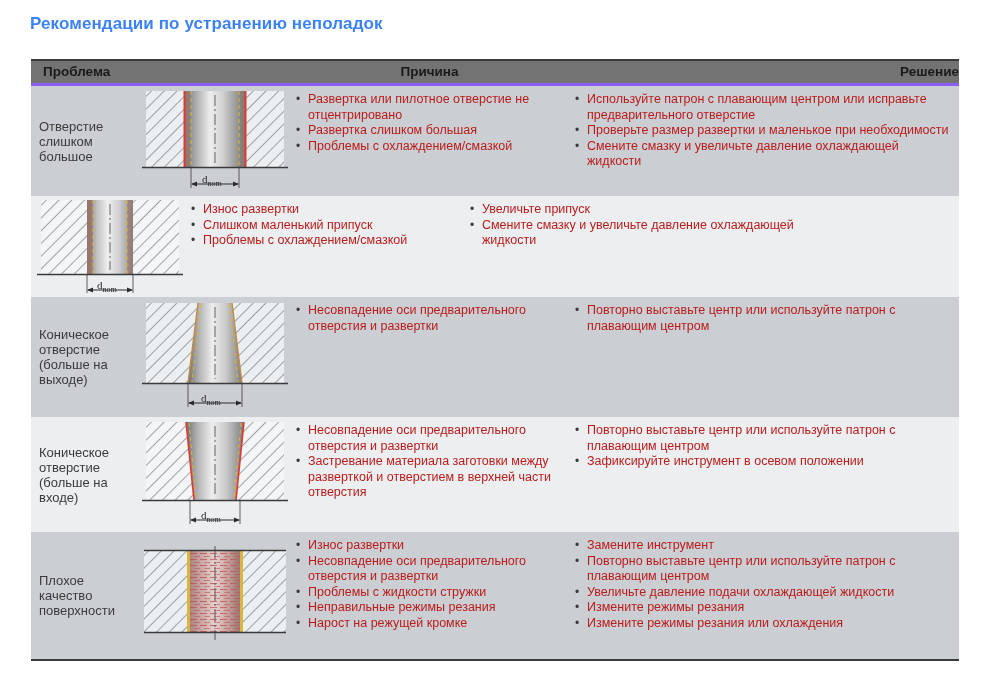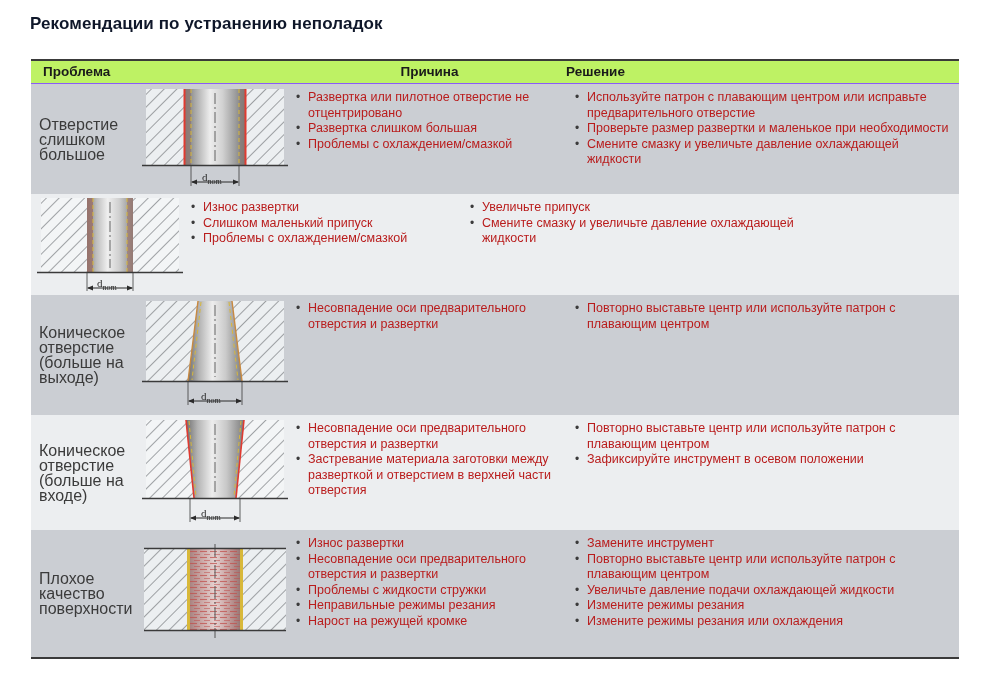--- a/index.html
+++ b/index.html
@@ -7,56 +7,56 @@
     width:990px;height:697px;
     background:#ffffff;
     font-family:"Liberation Sans","DejaVu Sans",sans-serif;
     color:#3b3b3b;
     overflow:hidden;
   }
   .page{position:relative;width:990px;height:697px;}
 
   .page-title{
     position:absolute;left:30px;top:14px;
-    font-size:17px;font-weight:bold;color:#0f172a;
+    font-size:17px;font-weight:bold;color:#3b82f6;
     letter-spacing:0.1px;
   }
 
   .table{
     position:absolute;left:31px;top:59px;width:928px;
     border-top:2px solid #3a3a3a;
     border-bottom:2px solid #3a3a3a;
     box-sizing:border-box;
   }
 
   .thead{
     display:flex;
-    background:#bef264;
-    border-bottom:1px solid #8b5cf6;
+    background:#737373;
+    border-bottom:3px solid #8b5cf6;
     height:22px;
     align-items:center;
   }
   .th{
     font-size:13.5px;font-weight:bold;color:#1a1a1a;
     line-height:22px;
   }
   .th-problem{width:262px;padding-left:12px;box-sizing:border-box;text-align:left;}
   .th-cause{width:273px;box-sizing:border-box;text-align:center;}
-  .th-solution{width:393px;box-sizing:border-box;text-align:left;}
+  .th-solution{width:393px;box-sizing:border-box;text-align:right;}
 
   .row{display:flex;align-items:stretch;}
   .row.dark{background:#cbced3;}
   .row.light{background:#eceef0;}
 
   .cell-problem{
     width:105px;box-sizing:border-box;
     padding-left:8px;padding-right:4px;
     display:flex;align-items:center;
   }
-  .cell-problem .txt{font-size:16px;line-height:15px;color:#3b3b3b;}
+  .cell-problem .txt{font-size:13px;line-height:15px;color:#3b3b3b;}
 
   .cell-fig{
     width:157px;box-sizing:border-box;
     display:flex;align-items:center;justify-content:center;
   }
 
   .cell-cause{
     width:273px;box-sizing:border-box;
     padding:6px 4px 6px 2px;
     display:flex;align-items:flex-start;

